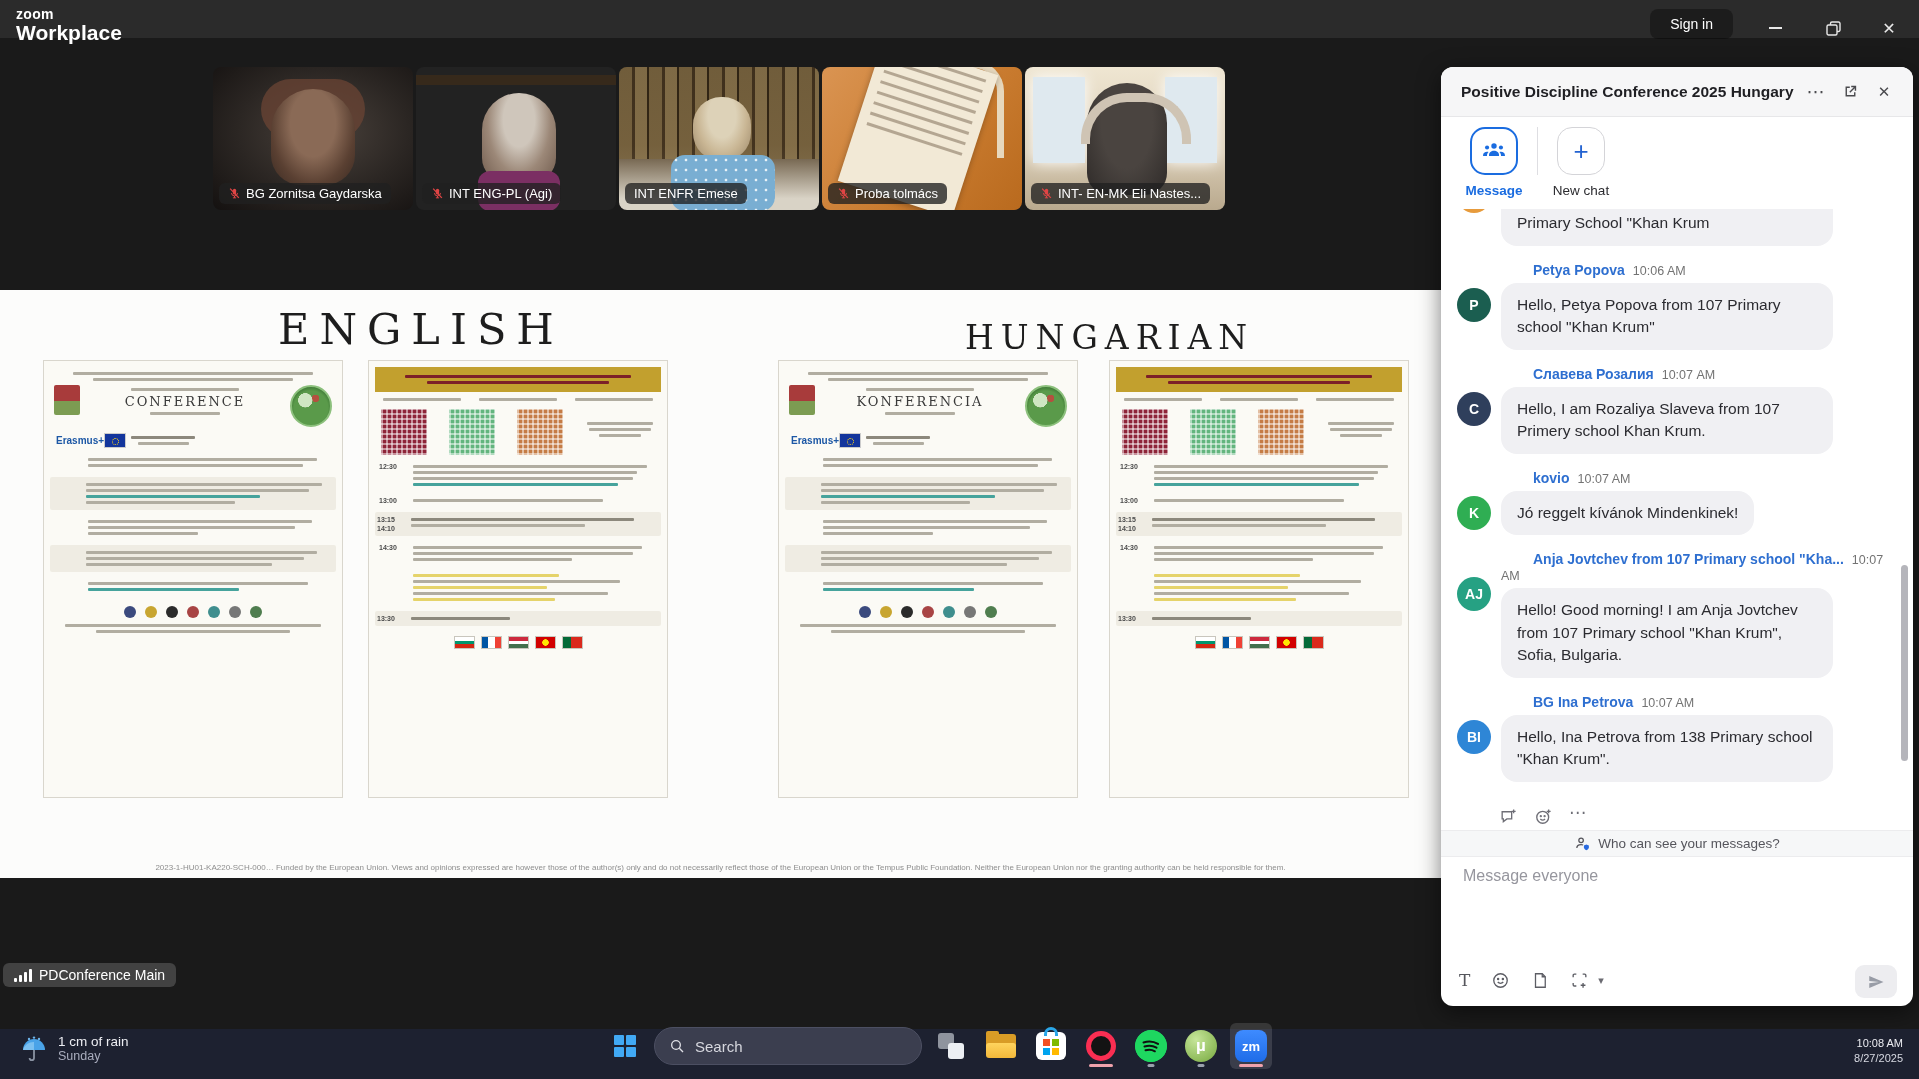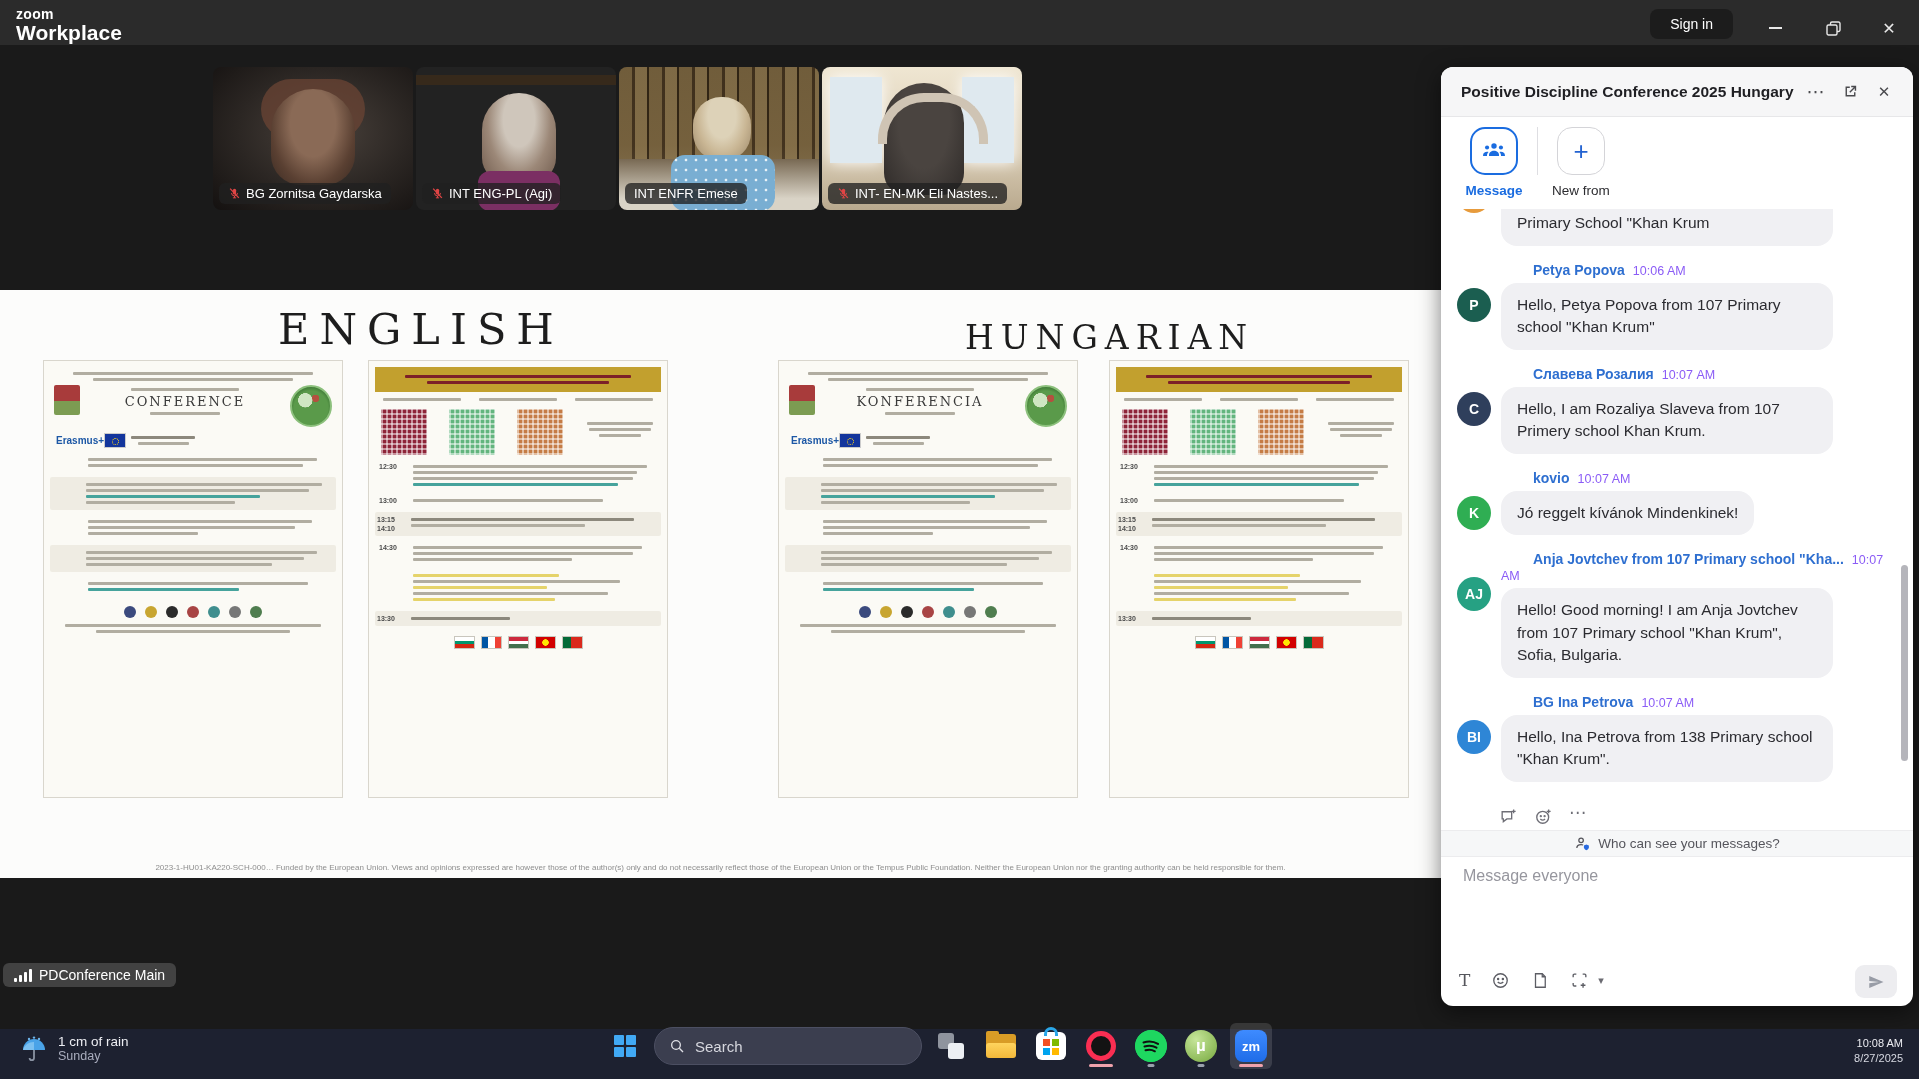--- a/index.html
+++ b/index.html
@@ -1,20 +1,20 @@
 <!DOCTYPE html>
 <html><head>
 <meta charset="utf-8">
 <style>
   html,body{margin:0;padding:0;background:#000;}
   #screen{position:relative;width:1919px;height:1079px;overflow:hidden;
     font-family:"Liberation Sans","DejaVu Sans",sans-serif;background:#1a1a1a;}
 
   
-  .titlebar{position:absolute;left:0;top:0;width:1919px;height:45px;background:#2b2b2b;}
+  .titlebar{position:absolute;left:0;top:0;width:1919px;height:38px;background:#2b2b2b;}
   .logo{position:absolute;left:16px;top:7px;color:#fff;line-height:1.05;}
   .logo .lt{font-size:14px;font-weight:600;letter-spacing:.3px;}
   .logo .lb{font-size:21px;font-weight:600;}
   .signin{position:absolute;right:186px;top:9px;height:30px;padding:0 20px;border-radius:8px;
     background:rgba(0,0,0,.35);color:#fff;font-size:14px;display:flex;align-items:center;}
   .winbtn{position:absolute;top:12px;width:32px;height:32px;display:flex;align-items:center;justify-content:center;color:#e8e8e8;}
   .wb-min{right:128px}.wb-res{right:70px}.wb-close{right:14px}
   .minbar{width:13px;height:2px;background:#e8e8e8;}
   .wb-close{font-size:16px;}
 
@@ -117,21 +117,21 @@
   .tab.newchat .lbl{color:#2c2c30;}
   .plus{font-size:26px;color:#2463d1;font-weight:400;line-height:1;}
   .tabdiv{width:1px;height:48px;background:#dedee2;margin:0 12px;}
   .msgs{position:absolute;left:0;top:142px;width:472px;height:590px;overflow:hidden;}
   .msgs-inner{margin-top:-30px;padding:0 18px 0 0;}
   .msg{position:relative;margin-bottom:16px;}
   .avatar{position:absolute;left:16px;width:34px;height:34px;border-radius:50%;color:#fff;font-size:14px;font-weight:bold;
     display:flex;align-items:center;justify-content:center;}
   .mhead{margin:0 0 5px 60px;font-size:14px;}
   .mname{color:#2e6fd0;font-weight:600;padding-left:32px;}
-  .mtime{color:#8b5cf6;font-size:12.5px;margin-left:8px;font-weight:400;}
+  .mtime{color:#737373;font-size:12.5px;margin-left:8px;font-weight:400;}
   .bubble{margin-left:60px;width:fit-content;max-width:332px;background:#f0f0f3;border-radius:16px;
     padding:11px 16px;font-size:15.5px;line-height:1.45;color:#2b2b30;box-sizing:border-box;}
   .msg.noheader .avatar{top:0}.msg.hasheader .avatar{top:26px}
   .actions{position:absolute;left:58px;top:740px;display:flex;gap:16px;color:#6e6e76;}
   .whobar{position:absolute;left:0;top:763px;width:472px;height:27px;background:#f6f7f8;border-top:1px solid #ececee;border-bottom:1px solid #ececee;
     display:flex;align-items:center;justify-content:center;gap:7px;font-size:13.5px;color:#55555c;box-sizing:border-box;}
   .composeph{position:absolute;left:22px;top:800px;font-size:16px;color:#96969e;}
   .ctoolbar{position:absolute;left:18px;top:903px;display:flex;align-items:center;gap:21px;color:#5c5d64;}
   .fmtT{font-family:"DejaVu Serif",serif;font-size:17px;color:#55565c;}
   .chev{font-size:11px;color:#6b6b72;margin-left:-12px;}
@@ -231,20 +231,42 @@
 
     <div class="tile scene3">
       <div class="books"></div>
       <div class="head"></div>
       <div class="shirt"></div>
       <div class="pill">
         <span>INT ENFR Emese</span>
       </div>
     </div>
 
+    <div class="tile scene4">
+      <div class="strap"></div>
+      <div class="paper">
+          <i></i>
+          <i></i>
+          <i></i>
+          <i></i>
+          <i></i>
+          <i></i>
+          <i></i>
+          <i></i>
+        </div>
+      <div class="pill">
+        <svg width="13" height="13" viewBox="0 0 24 24">
+          <path d="M12 3a3 3 0 0 1 3 3v5a3 3 0 0 1-6 0V6a3 3 0 0 1 3-3z" fill="#e04545"></path>
+          <path d="M6.5 11a5.5 5.5 0 0 0 11 0" stroke="#e04545" stroke-width="1.8" fill="none"></path>
+          <path d="M12 16.5V20M9 20h6" stroke="#e04545" stroke-width="1.8"></path>
+          <path d="M4 3l16 17" stroke="#e04545" stroke-width="2.4"></path>
+        </svg>
+        <span>Proba tolmács</span>
+      </div>
+    </div>
 
     <div class="tile scene5">
       <div class="win w1"></div>
       <div class="win w2"></div>
       <div class="head"></div>
       <div class="phones"></div>
       <div class="pill">
         <svg width="13" height="13" viewBox="0 0 24 24">
           <path d="M12 3a3 3 0 0 1 3 3v5a3 3 0 0 1-6 0V6a3 3 0 0 1 3-3z" fill="#e04545"></path>
           <path d="M6.5 11a5.5 5.5 0 0 0 11 0" stroke="#e04545" stroke-width="1.8" fill="none"></path>
@@ -596,21 +618,21 @@
             <path d="M22.1 15.9c0-1.8-1.6-3.1-3.7-3.1-.5 0-1 .1-1.4.2 1 1 1.5 2.2 1.5 3.3v.4h3.6z"></path>
           </svg>
         </div>
         <div class="lbl">Message</div>
       </div>
       <div class="tabdiv"></div>
       <div class="tab newchat">
         <div class="tabbox">
             <span class="plus">+</span>
           </div>
-        <div class="lbl">New from</div>
+        <div class="lbl">New chat</div>
       </div>
     </div>
 
     <div class="msgs">
       <div class="msgs-inner">
         <div class="msg noheader">
           <div class="avatar" style="background:#e79b3c"></div>
           <div class="bubble">Hello, I'm Evelina Kabakova from 107 Primary School "Khan Krum</div>
         </div>
         <div class="msg hasheader">

